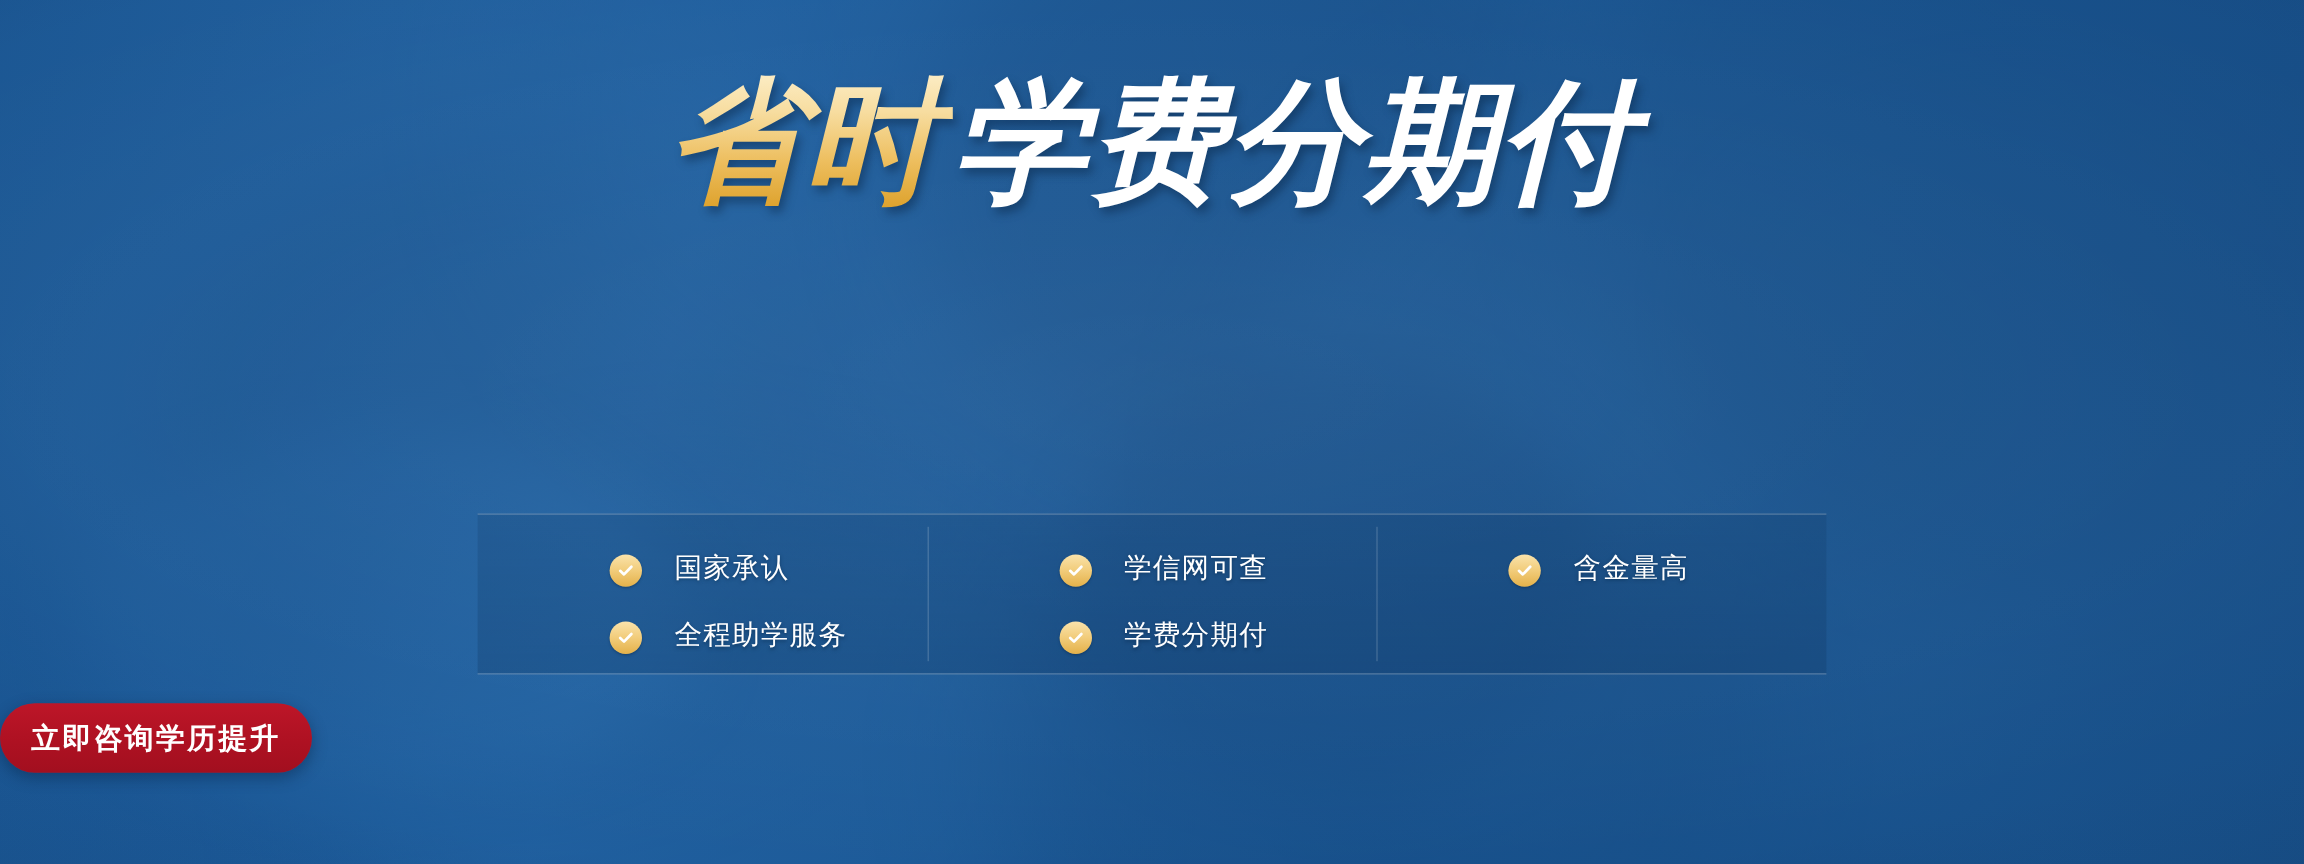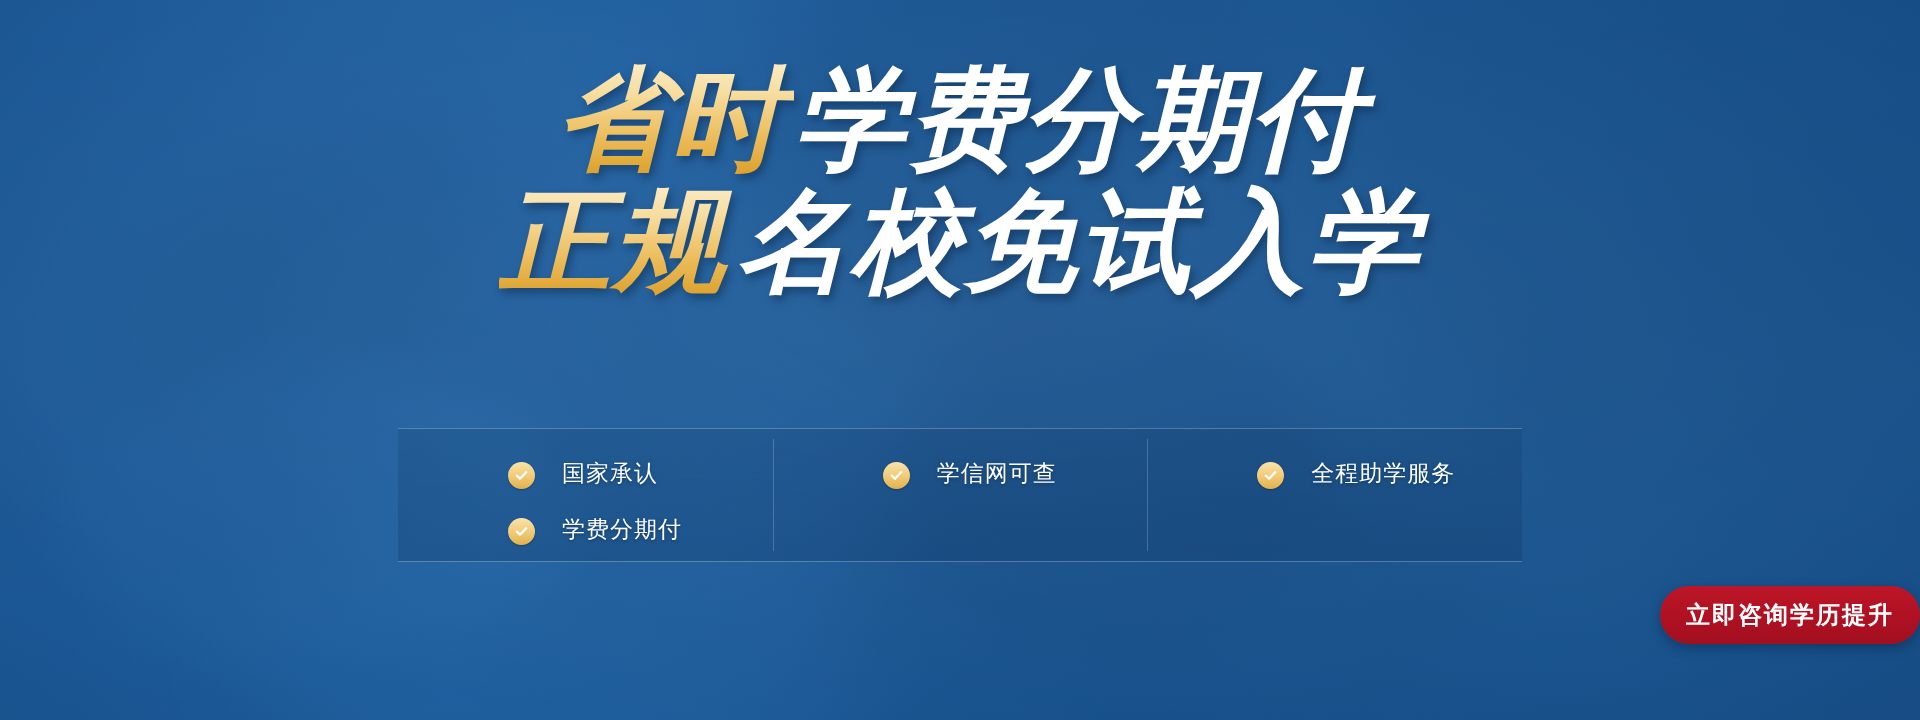--- a/index.html
+++ b/index.html
@@ -133,21 +133,21 @@
     text-shadow:0 1px 3px rgba(6,34,64,.55);
     font-family:"DejaVu Sans","Liberation Sans",sans-serif;
   }
 
   
   .cta-wrap{
     position:absolute;
     left:0; right:0;
     top:586px;
     display:flex;
-    justify-content:flex-end;
+    justify-content:flex-start;
     z-index:7;
   }
   .cta{
     display:inline-flex;
     align-items:center;
     justify-content:center;
     width:260px;
     height:58px;
     border-radius:29px;
     border:none;
@@ -195,23 +195,20 @@
   </div>
   <div class="tint"></div>
   <div class="vignette"></div>
 
   <div class="watermark"></div>
 
   <div class="headline">
     <div class="line">
       <span class="gold">省时</span><span class="white">学费分期付</span>
     </div>
-    <div class="line">
-      <span class="gold">正规</span><span class="white">名校免试入学</span>
-    </div>
   </div>
 
   <div class="features">
     <div class="feature-col-sep sep-a"></div>
     <div class="feature-col-sep sep-b"></div>
     <div class="feature-grid">
 
       <div class="feature">
         <span class="check">
           <svg width="15" height="15" viewBox="0 0 16 16">
@@ -224,20 +221,28 @@
 
       <div class="feature">
         <span class="check">
           <svg width="15" height="15" viewBox="0 0 16 16">
               <path d="M3 8.2 L6.4 11.4 L13 4.6" fill="none" stroke="#ffffff" stroke-width="2.4" stroke-linecap="round" stroke-linejoin="round"></path>
             </svg>
         </span>
         <span class="feature-label">学信网可查</span>
       </div>
 
+      <div class="feature">
+        <span class="check">
+          <svg width="15" height="15" viewBox="0 0 16 16">
+              <path d="M3 8.2 L6.4 11.4 L13 4.6" fill="none" stroke="#ffffff" stroke-width="2.4" stroke-linecap="round" stroke-linejoin="round"></path>
+            </svg>
+        </span>
+        <span class="feature-label">含金量高</span>
+      </div>
 
       <div class="feature">
         <span class="check">
           <svg width="15" height="15" viewBox="0 0 16 16">
               <path d="M3 8.2 L6.4 11.4 L13 4.6" fill="none" stroke="#ffffff" stroke-width="2.4" stroke-linecap="round" stroke-linejoin="round"></path>
             </svg>
         </span>
         <span class="feature-label">全程助学服务</span>
       </div>
 

